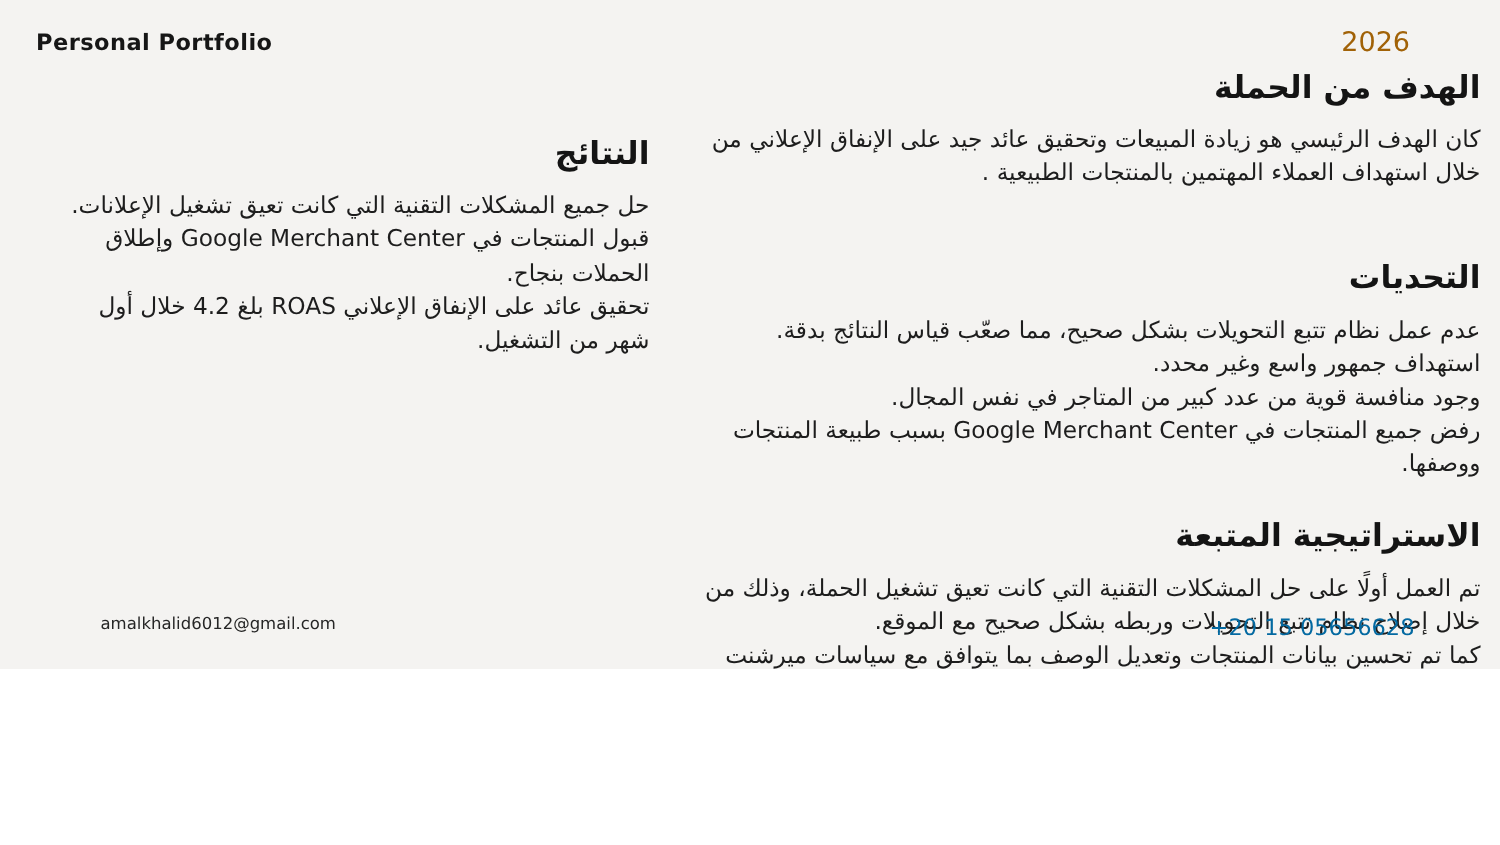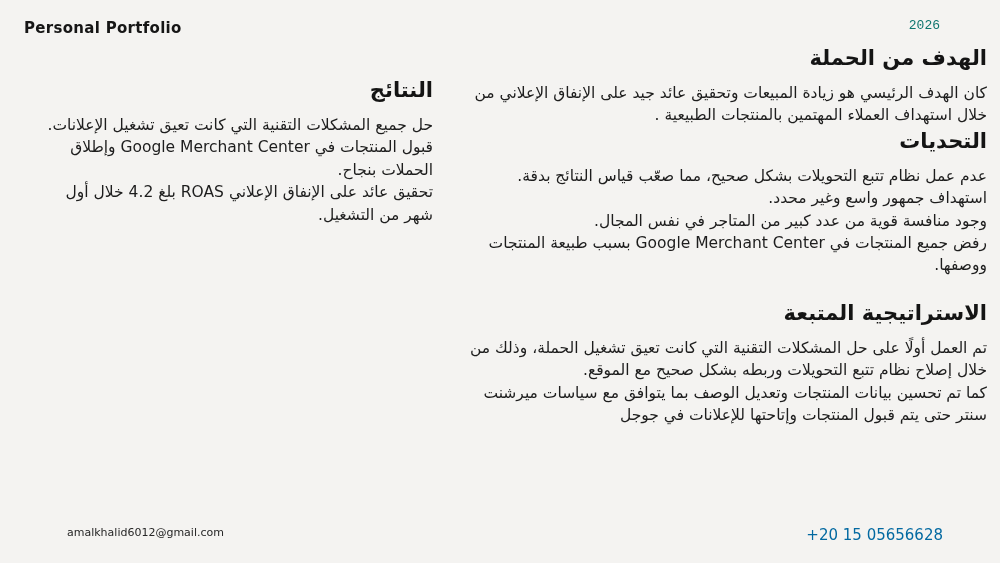--- a/index.html
+++ b/index.html
@@ -1,71 +1,70 @@
 <!DOCTYPE html>
 <html lang="ar"><head>
 <meta charset="utf-8">
 <style>
   html, body { margin: 0; padding: 0; }
   .page {
     position: relative;
     width: 1000px;
-    height: 563px;
+    height: 446px;
     background: #f4f3f1;
     color: #1c1c1c;
     font-family: "DejaVu Sans", "Liberation Sans", sans-serif;
     overflow: hidden;
   }
   .brand {
     position: absolute;
     left: 24px;
     top: 19px;
     font-size: 15px;
     font-weight: bold;
     letter-spacing: .3px;
     color: #161616;
   }
   .year {
     position: absolute;
     right: 60px;
     top: 18px;
-    font-size: 13px;
-    color: #0f766e;
-    font-family: Liberation Mono, monospace;
+    font-size: 18px;
+    color: #a16207;
   }
   .main {
     position: absolute;
     top: 44px;
     left: 40px;
     right: 13px;
     display: flex;
     direction: rtl;
     gap: 26px;
     align-items: flex-start;
   }
   .col-right { width: 528px; flex: none; }
-  .col-left  { flex: 1; margin-top: 32px; }
+  .col-left  { flex: 1; margin-top: 44px; }
   .sec h2 {
     margin: 0 0 10px 0;
     font-size: 21px;
     line-height: 28px;
     font-weight: bold;
     color: #141414;
     text-align: right;
     direction: rtl;
   }
   .sec p {
     margin: 0;
     font-size: 15.5px;
     line-height: 22.4px;
     text-align: right;
     direction: rtl;
     color: #1d1d1d;
   }
-  .sec-challenges { }
+  .sec-challenges { margin-top: 44px; }
   .sec-strategy   { margin-top: 22px; }
   .email {
     position: absolute;
     left: 24px;
     bottom: 24px;
     font-size: 11px;
     color: #262626;
     margin-left: 43px;
   }
   .phone {

